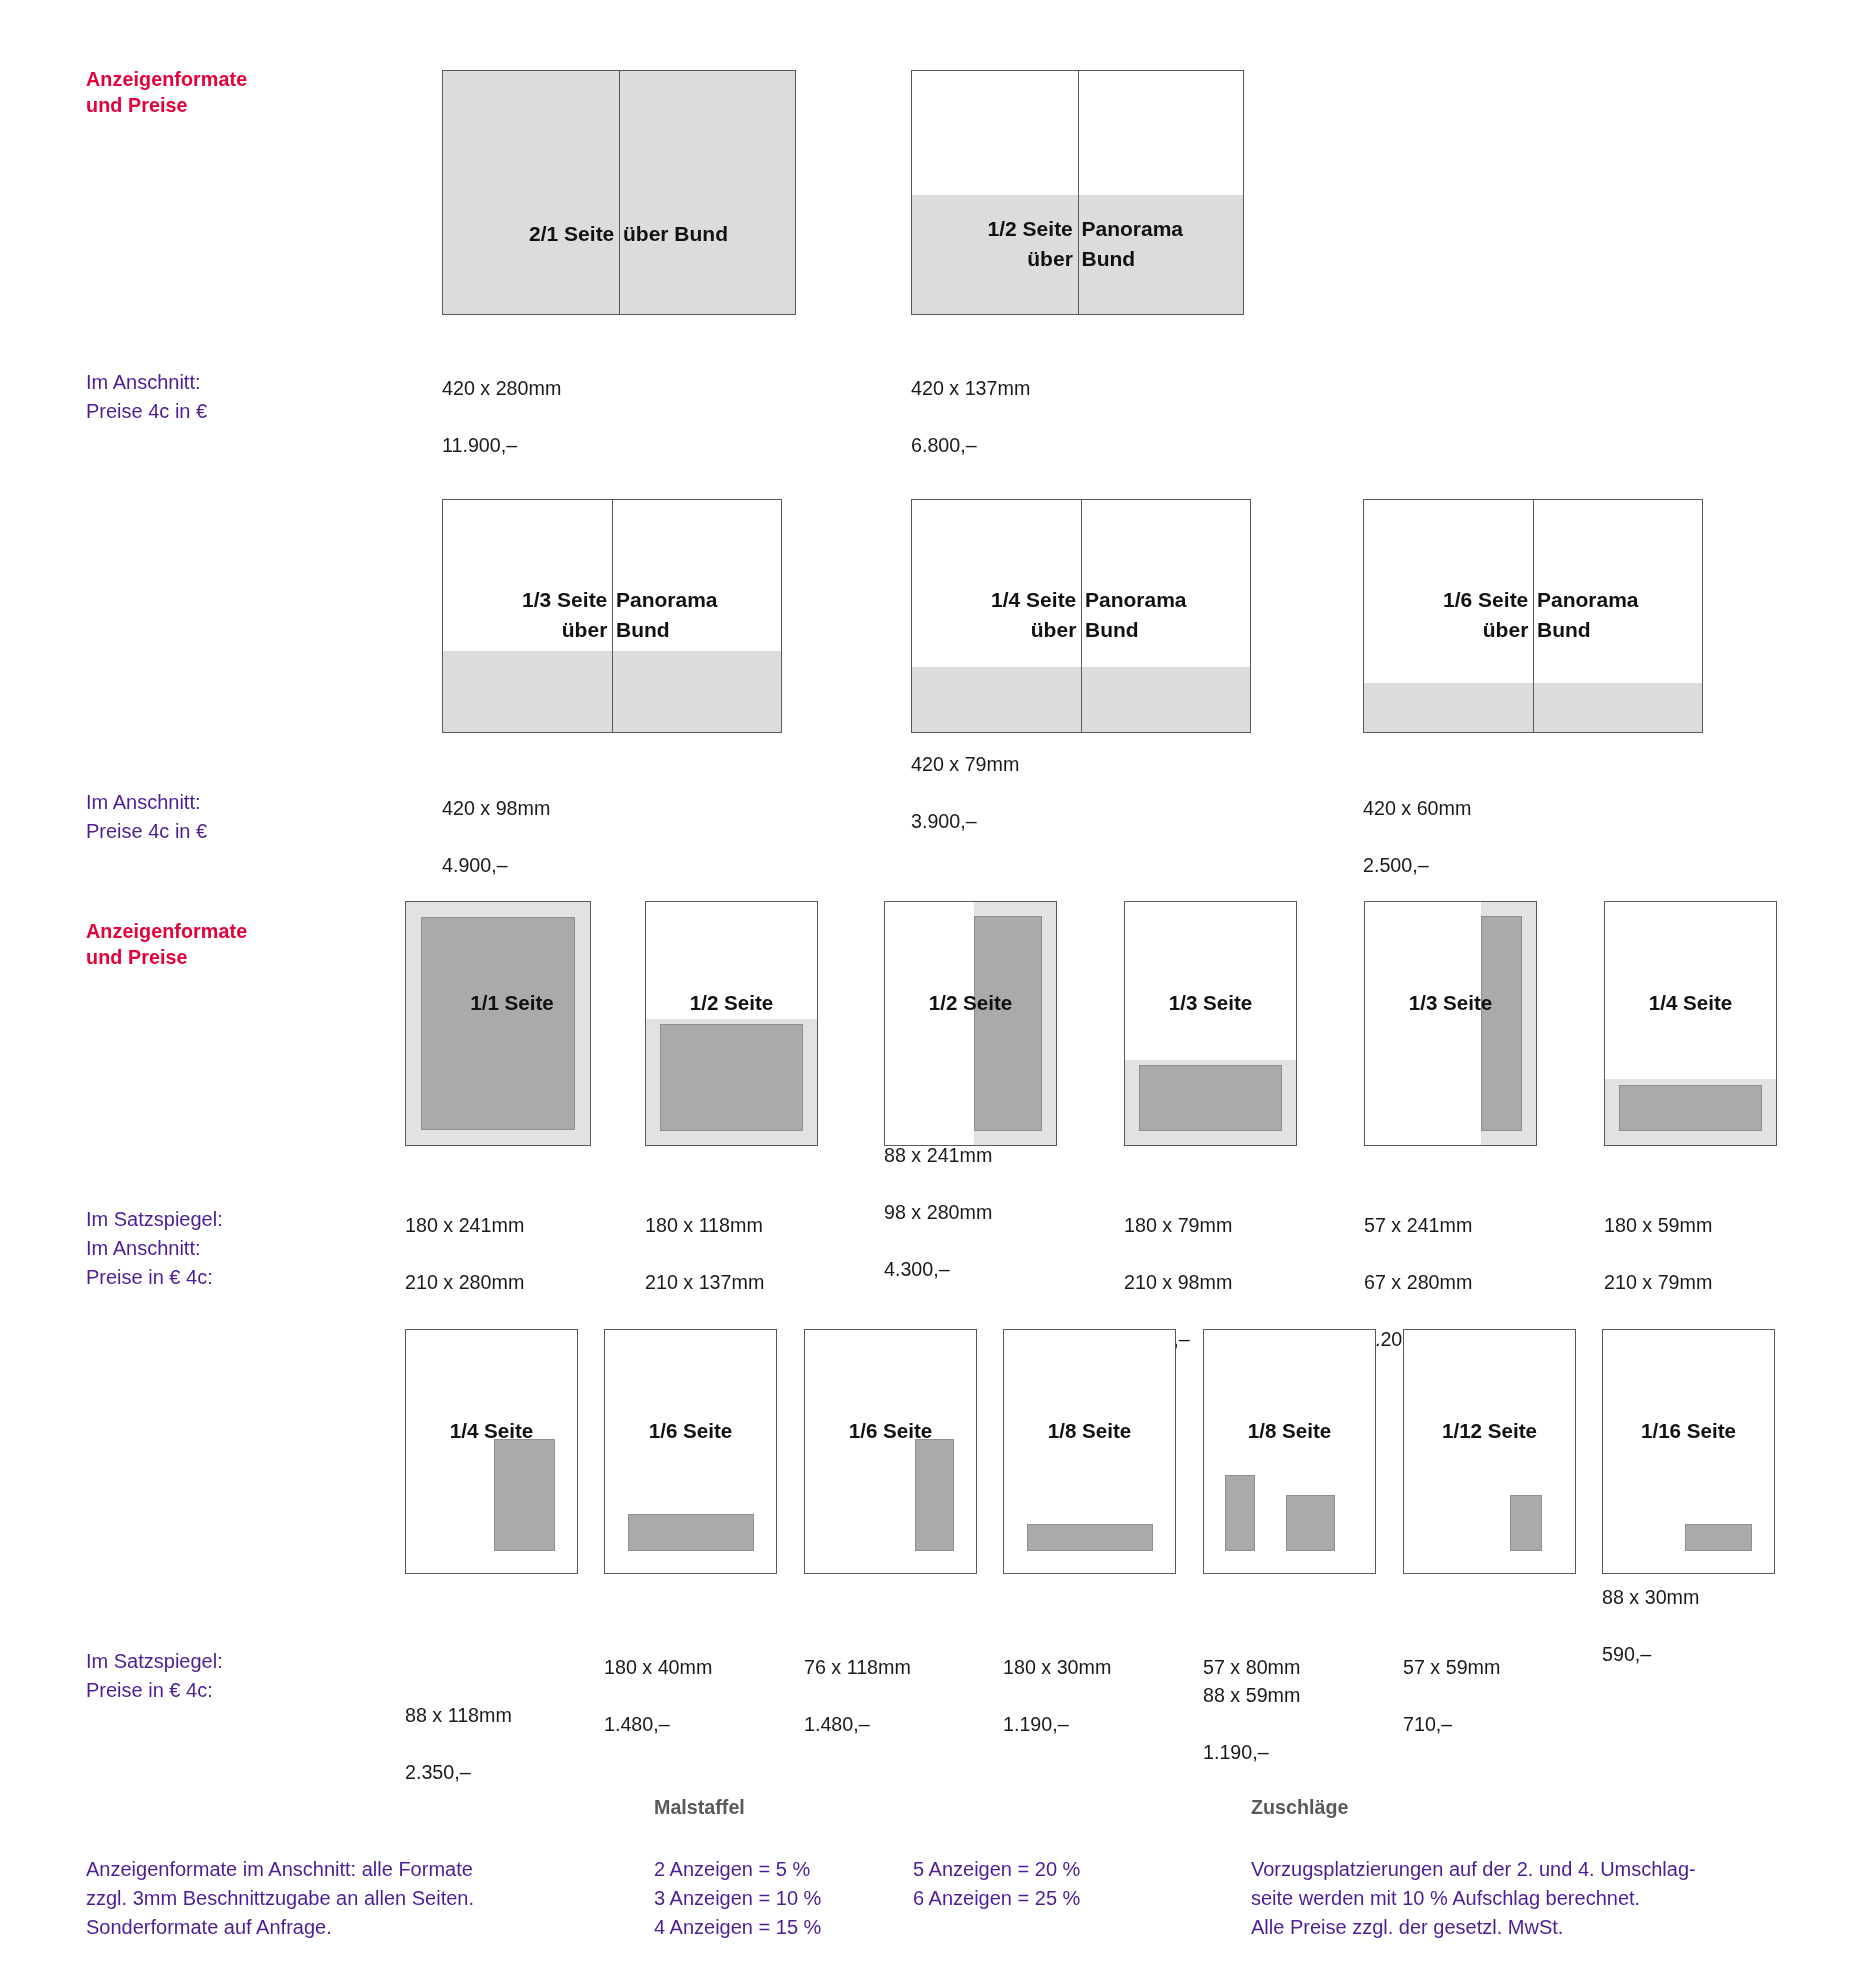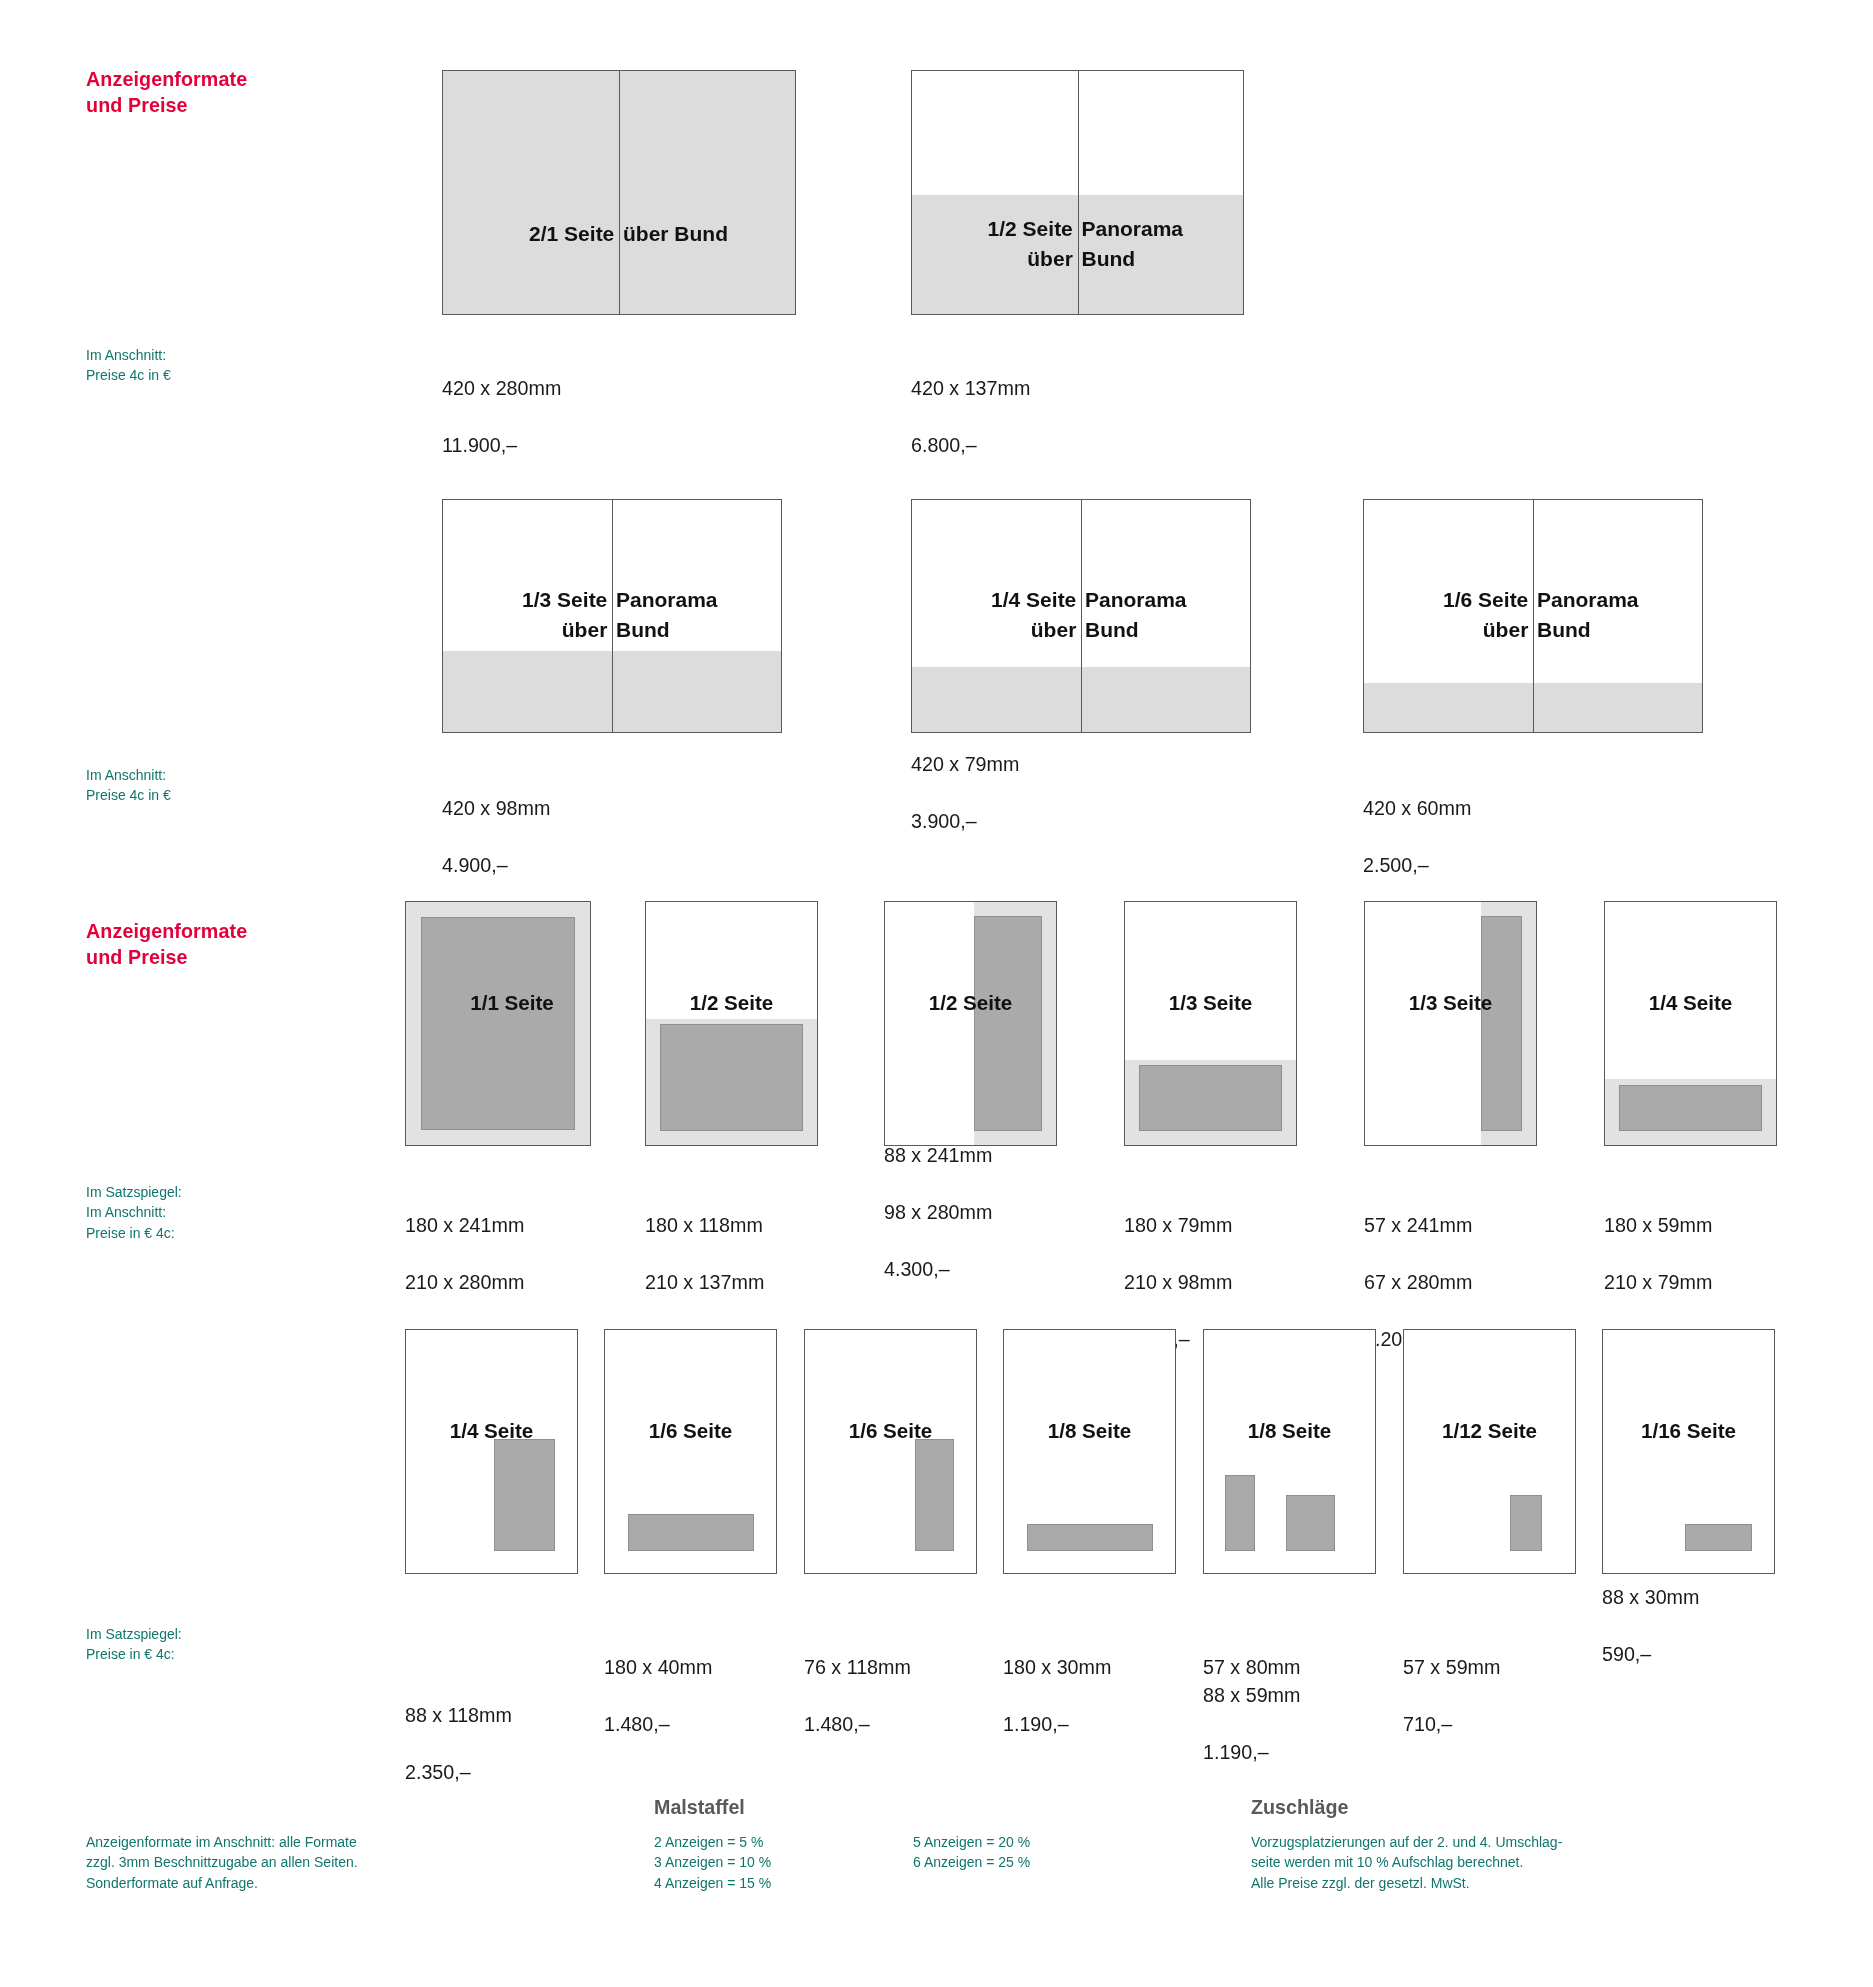--- a/index.html
+++ b/index.html
@@ -6,21 +6,21 @@
   body{
     width:1874px;height:1987px;position:relative;
     font-family:"Liberation Sans","DejaVu Sans",sans-serif;
     color:#1a1a1a;-webkit-font-smoothing:antialiased;
   }
   .abs{position:absolute;}
   .sec-title{
     color:#e4003a;font-weight:bold;font-size:19.7px;line-height:1.32;
     letter-spacing:0.1px;white-space:pre-line;
   }
-  .lbl{font-size:14px;line-height:1.45;color:#0f766e;white-space:pre-line;}
+  .lbl{font-size:20px;line-height:1.45;color:#4c1d95;white-space:pre-line;margin-top:23px;}
   .val{font-size:19.7px;line-height:1.45;color:#1a1a1a;white-space:pre-line;}
 
   
   .pano{position:absolute;box-sizing:border-box;border:1.9px solid #555a5e;background:#ffffff;}
   .pano .fill{position:absolute;left:0;right:0;bottom:0;background:#dcdcdc;}
   .pano .gutter{position:absolute;top:0;bottom:0;left:50%;width:0.9px;background:#555a5e;}
   .pano .cap{
     position:absolute;left:0;right:0;display:flex;justify-content:center;
     font-size:21px;font-weight:bold;color:#111;line-height:1.28;pointer-events:none;
   }

